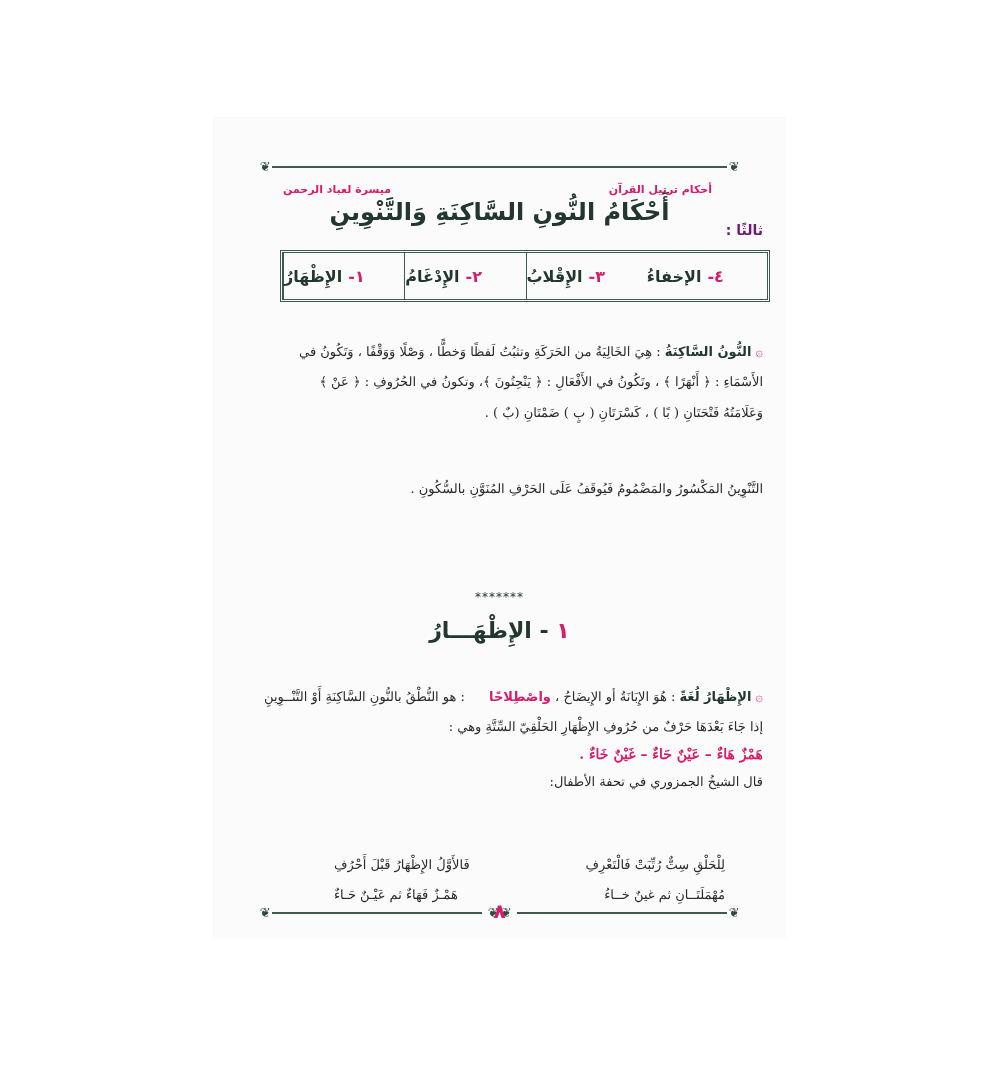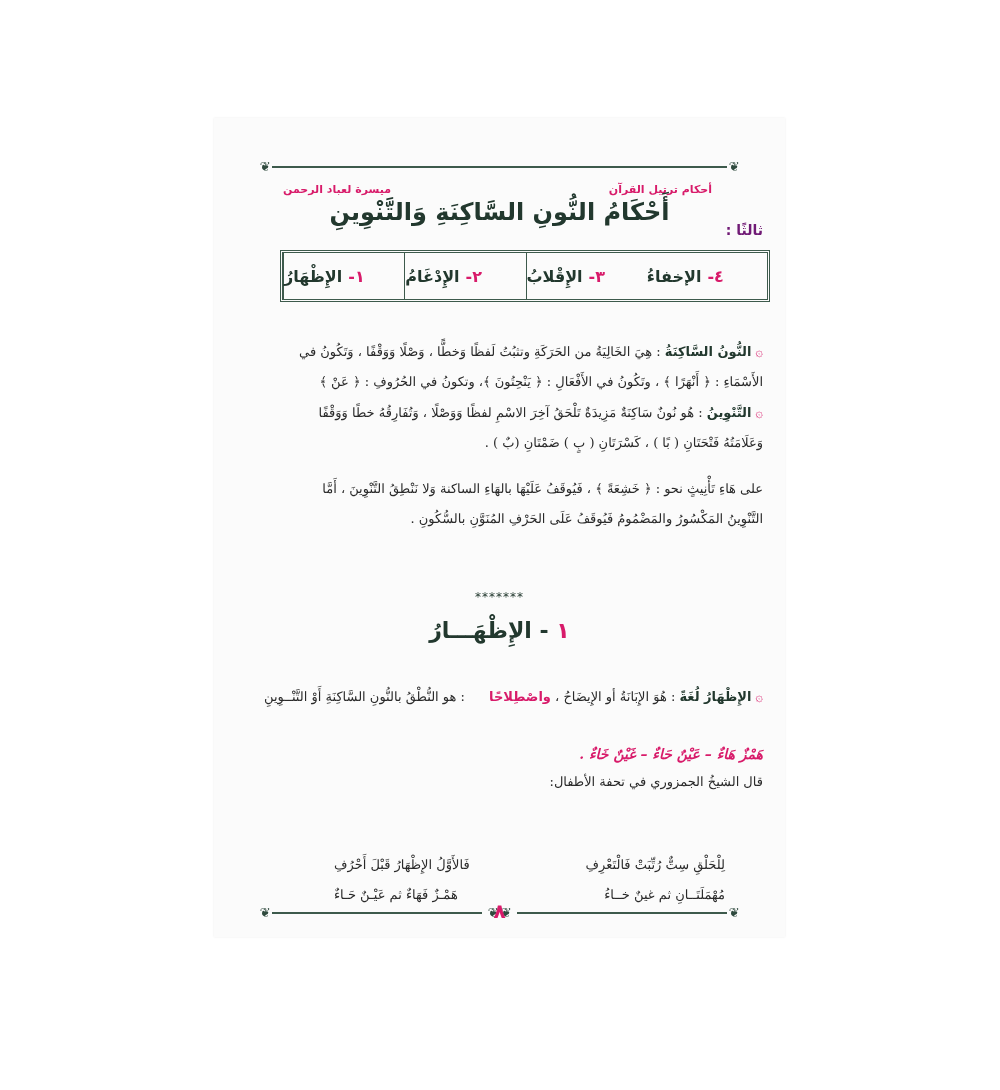--- a/index.html
+++ b/index.html
@@ -80,21 +80,20 @@
   }
   .subtitle {
     position: absolute; left: 0; right: 0; top: 500px; text-align: center;
     font-size: 22px; font-weight: bold; color: #22382e;
   }
   .subtitle .num { color: #d81b6a; }
 
   .letters {
     position: absolute; right: 22px; top: 628px; font-size: 14px; font-weight: bold; color: #d81b6a;
     font-family: "DejaVu Serif", serif;
-    font-style: italic;
   }
   .said {
     position: absolute; right: 22px; top: 656px; font-size: 13px; color: #2a2a2a;
     font-family: "DejaVu Serif", serif;
   }
   .poem {
     position: absolute; left: 120px; right: 60px; top: 732px;
     font-family: "DejaVu Serif", serif; font-size: 13px; color: #2a2a2a;
   }
   .poem .row { display: flex; flex-direction: row-reverse; justify-content: space-between; height: 30px; line-height: 30px; }
@@ -146,39 +145,38 @@
         <span>الإخفاءُ</span>
       </div>
   </div>
 
   <div class="para rtl" style="top:198px;margin-top:21px;">
     <div><span class="bullet">۞</span><span class="k">النُّونُ السَّاكِنَةُ</span> <span>: هِيَ الخَالِيَةُ من الحَرَكَةِ وتثبُتُ لَفظًا وَخطًّا ، وَصْلًا وَوَقْفًا ، وَتَكُونُ في</span></div>
     <div><span>الأَسْمَاءِ : ﴿ أَنْهَرًا ﴾ ، وتَكُونُ في الأَفْعَالِ : ﴿ يَنْحِتُونَ ﴾، وتكونُ في الحُرُوفِ : ﴿ عَنْ ﴾</span></div>
   </div>
 
   <div class="para rtl" style="top:280px;">
-    <div><span class="bullet">۞</span><span class="k">التَّنْوِينُ</span> <span>: هُو نُونٌ سَاكِنَةٌ مَزِيدَةٌ تَلْحَقُ آخِرَ الاسْمِ لفظًا وَوَصْلًا ، وَتُفَارِقُهُ خطًا وَوَقْفًا</span></div>
     <div><span>وَعَلَامَتُهُ فَتْحَتَانِ ( بًا ) ، كَسْرَتَانِ ( بٍ ) ضَمْتَانِ (بٌ ) .</span></div>
   </div>
 
   <div class="para rtl" style="top:356px;">
-    <div><span>على هَاءِ تَأْنِيثٍ نحو : ﴿ خَشِعَةً ﴾ ، فَيُوقَفُ عَلَيْهَا بالهَاءِ الساكنة وَلا نَنْطِقُ التَّنْوِينَ ، أَمَّا</span></div>
     <div><span>التَّنْوِينُ المَكْسُورُ والمَضْمُومُ فَيُوقَفُ عَلَى الحَرْفِ المُنَوَّنِ بالسُّكُونِ .</span></div>
   </div>
 
   <div class="stars">*******</div>
 
   <div class="subtitle rtl">
     <span class="num">١</span>
     <span>-</span>
     <span>الإِظْهَـــارُ</span>
   </div>
 
   <div class="para rtl" style="top:564px;">
     <div><span class="bullet">۞</span><span class="k">الإِظْهَارُ لُغَةً</span> <span>: هُوَ الإِبَانَةُ أو الإِيضَاحُ ،</span> <span class="k pink">واصْطِلاحًا</span> <span>: هو النُّطْقُ بالنُّونِ السَّاكِنَةِ أَوْ التَّنْــوِينِ</span></div>
+    <div><span>إذا جَاءَ بَعْدَهَا حَرْفٌ من حُرُوفِ الإِظْهَارِ الحَلْقِيّ السِّتَّةِ وهي :</span></div>
   </div>
 
   <div class="letters rtl">هَمْزٌ هَاءٌ  –  عَيْنٌ حَاءٌ  –  غَيْنٌ خَاءٌ .</div>
   <div class="said rtl">قال الشيخُ الجمزوري في تحفة الأطفال:</div>
 
   <div class="poem rtl">
     <div class="row">
       <span>فَالأَوَّلُ الإِظْهَارُ قَبْلَ أَحْرُفِ</span>
       <span>لِلْحَلْقِ سِتٌّ رُتِّبَتْ فَالْتَعْرِفِ</span>
     </div>

